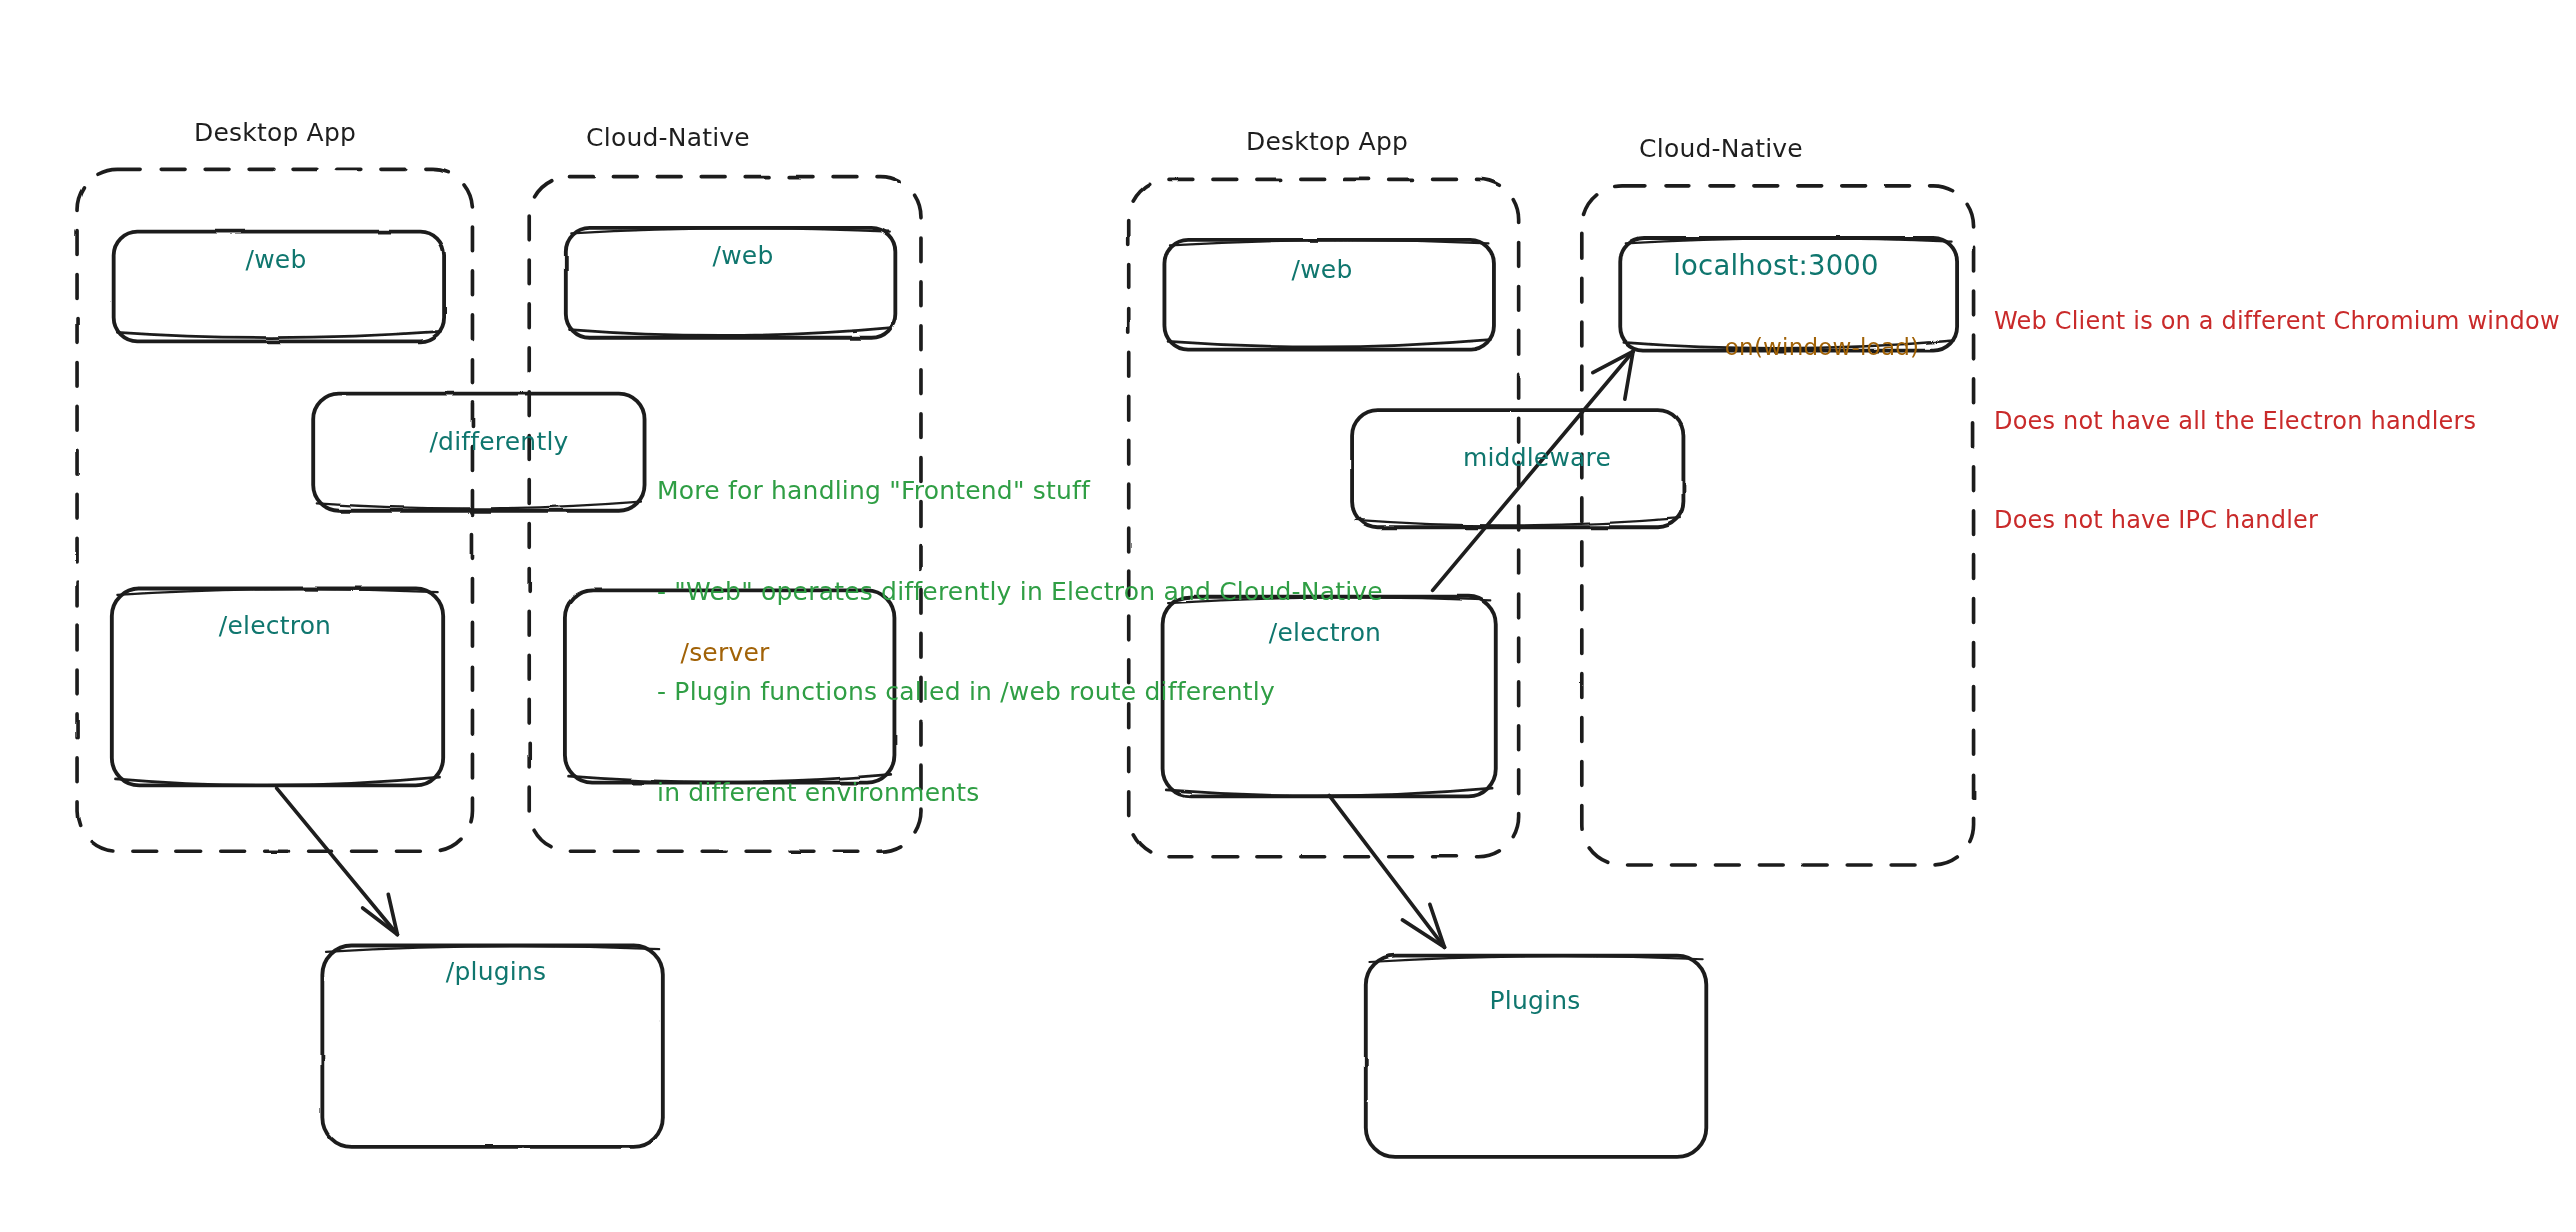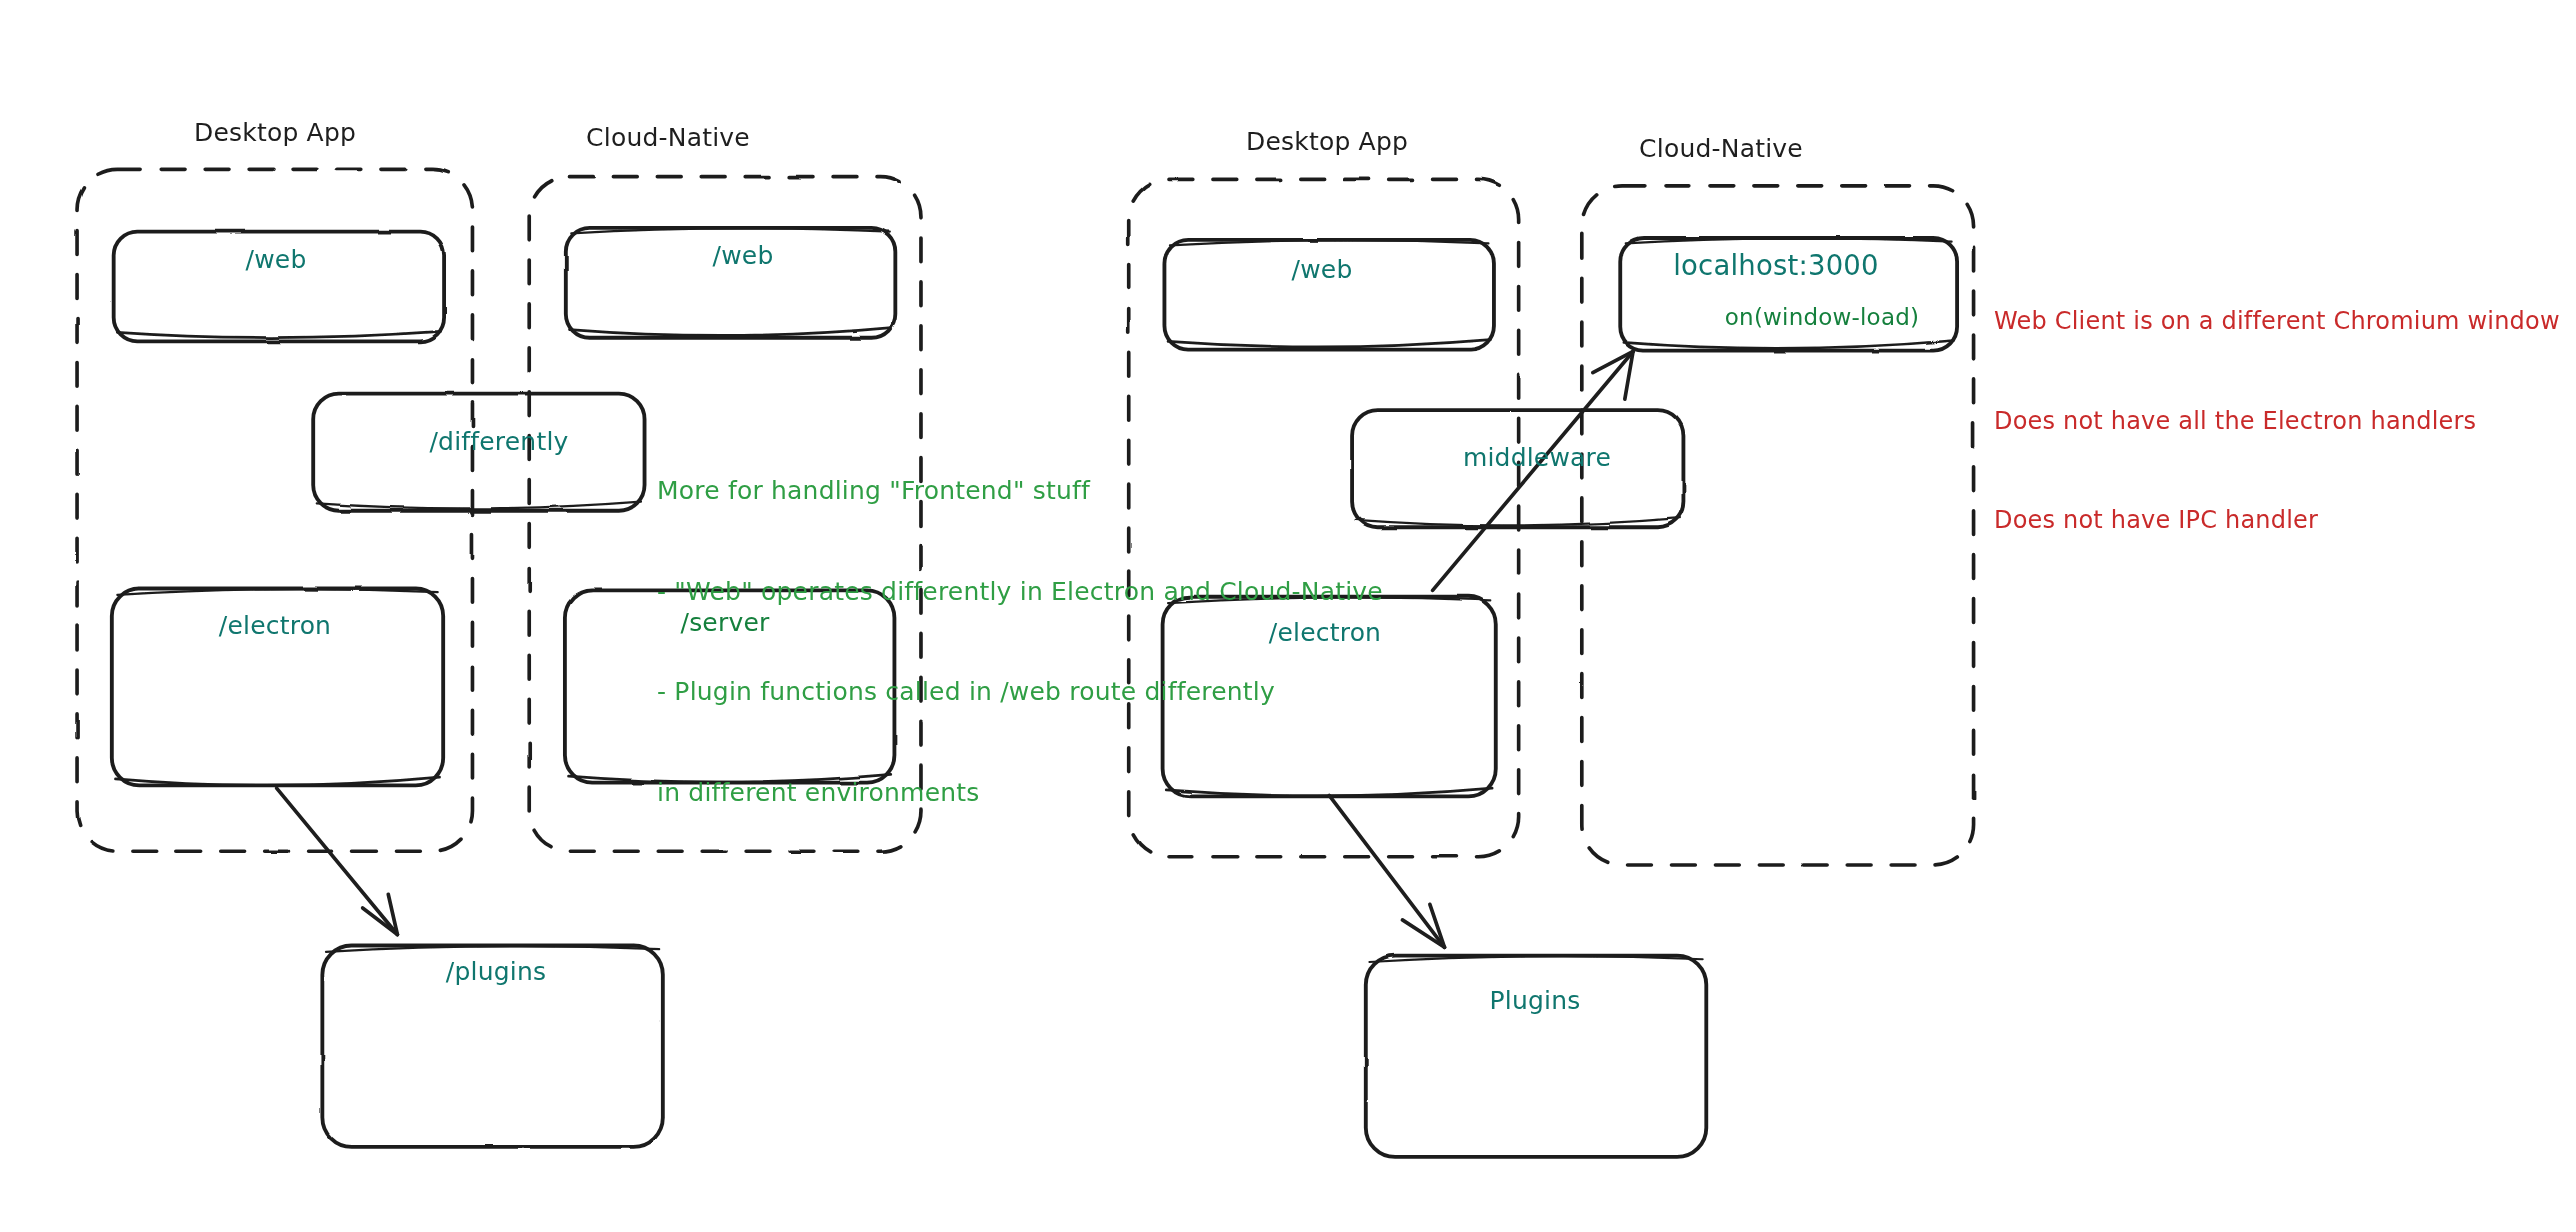--- a/index.html
+++ b/index.html
@@ -42,21 +42,22 @@
     color: #1e1e1e;
   }
   .node-label {
     font-size: 25px;
     color: #0f766e;
   }
   .node-label.big {
     font-size: 27.5px;
   }
   .red {
-    color: #15803d;
+    color: #a16207;
+    margin-top: 30px;
   }
   .annot-green {
     font-size: 25px;
     color: #2f9e44;
     line-height: 1.34;
   }
   .annot-red {
     font-size: 24px;
     color: #c92a2a;
     line-height: 1.38;

